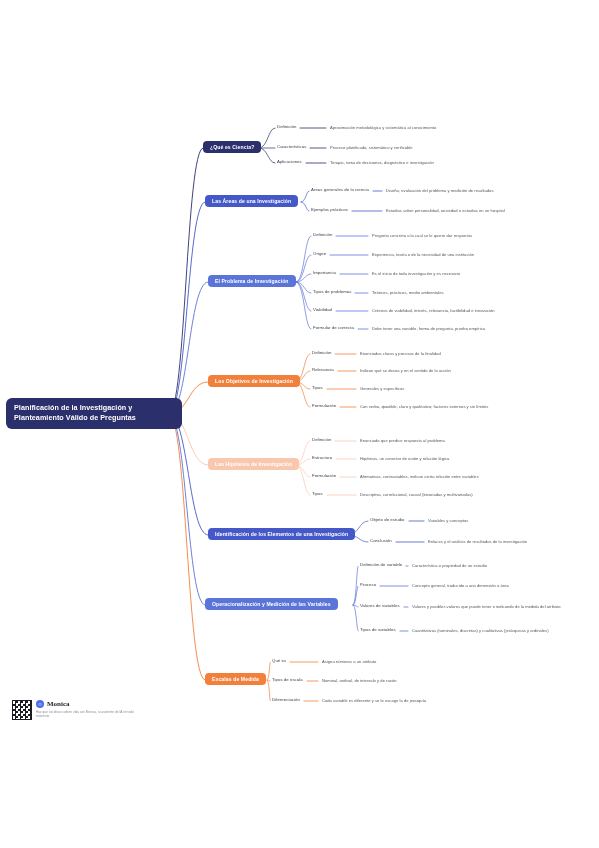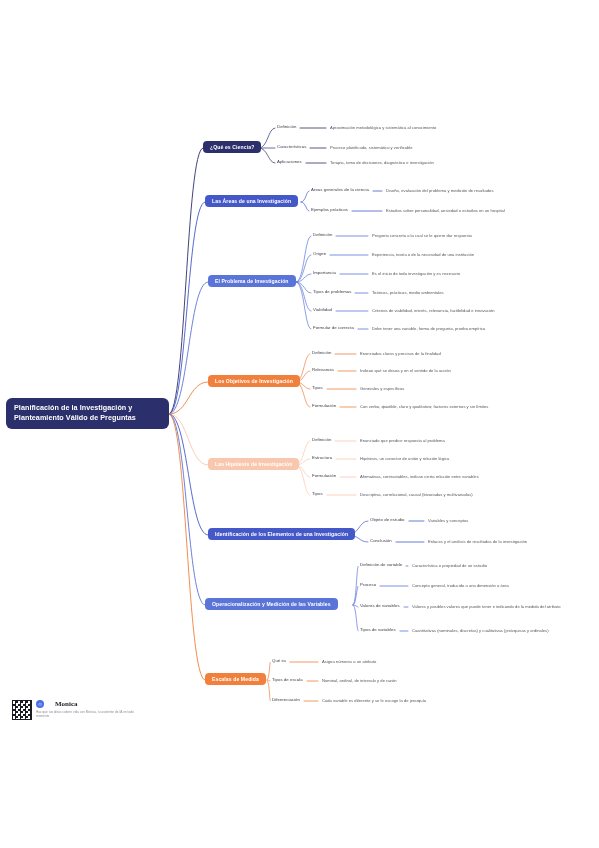--- a/index.html
+++ b/index.html
@@ -18,21 +18,21 @@
           letter-spacing:.1px;}
   .lvl2{position:absolute;font-size:4.3px;color:#3a3a46;white-space:nowrap;
         letter-spacing:.05px;line-height:1.1;}
   .lvl3{position:absolute;font-size:4.1px;color:#55555f;
         letter-spacing:.03px;line-height:1.25;}
 
   .footer{position:absolute;left:12px;top:700px;display:flex;align-items:flex-start;gap:4px;}
   .qr{width:18px;height:18px;background:
       repeating-conic-gradient(#1b1b22 0 25%, #ffffff 0 50%) 0 0/5px 5px;
       border:1px solid #1b1b22;}
-  .brandrow{display:flex;align-items:center;gap:11px;}
+  .brandrow{display:flex;align-items:center;gap:3px;}
   .brandmark{width:8px;height:8px;border-radius:50%;
              background:#4b6ee8;display:flex;align-items:center;
              justify-content:center;color:#fff;font-size:5px;}
   .brandname{font-size:7px;font-weight:700;color:#23232c;font-family:"Liberation Serif",serif;}
   .brandsub{font-size:3.2px;color:#8d8d98;margin-top:1.5px;line-height:1.3;max-width:110px;}
 </style>
 </head>
 <body>
 
 <div id="canvas">
@@ -96,21 +96,21 @@
       <path d="M 400 631 L 408 631" fill="none" stroke="#5b74d8" stroke-width="0.8" stroke-linecap="round"></path>
       <path d="M 169 414 C 187 414, 187 680, 205 680" fill="none" stroke="#f0803c" stroke-width="0.9" stroke-linecap="round"></path>
       <path d="M 267 680 C 269.5 680, 269.5 662, 270 662" fill="none" stroke="#f0803c" stroke-width="0.7" stroke-linecap="round"></path>
       <path d="M 290 662 L 318 662" fill="none" stroke="#f0803c" stroke-width="0.8" stroke-linecap="round"></path>
       <path d="M 267 680 C 269.5 680, 269.5 681, 270 681" fill="none" stroke="#f0803c" stroke-width="0.7" stroke-linecap="round"></path>
       <path d="M 307 681 L 318 681" fill="none" stroke="#f0803c" stroke-width="0.8" stroke-linecap="round"></path>
       <path d="M 267 680 C 269.5 680, 269.5 701, 270 701" fill="none" stroke="#f0803c" stroke-width="0.7" stroke-linecap="round"></path>
       <path d="M 304 701 L 318 701" fill="none" stroke="#f0803c" stroke-width="0.8" stroke-linecap="round"></path>
     </svg>
 
-  <div class="node root" id="root-node" style="left: 6px; top: 398px; width: 163px;">Planificación de la Investigación y Planteamiento Válido de Preguntas</div>
+  <div class="node root" id="root-node" style="left: 6px; top: 398px; width: 176px;">Planificación de la Investigación y Planteamiento Válido de Preguntas</div>
 
   <div id="branch-layer">
       <div class="node b-node" style="left: 203px; top: 141px; background: rgb(43, 47, 107);">
         <span>¿Qué es Ciencia?</span>
       </div>
       <div class="lvl2" style="left: 277px; top: 125px;">Definición</div>
       <div class="lvl3" style="left: 330px; top: 124.5px; max-width: 266px;">Aproximación metodológica y sistemática al conocimiento</div>
       <div class="lvl2" style="left: 277px; top: 145px;">Características</div>
       <div class="lvl3" style="left: 330px; top: 144.5px; max-width: 266px;">Proceso planificado, sistemático y verificable</div>
       <div class="lvl2" style="left: 277px; top: 160px;">Aplicaciones</div>

